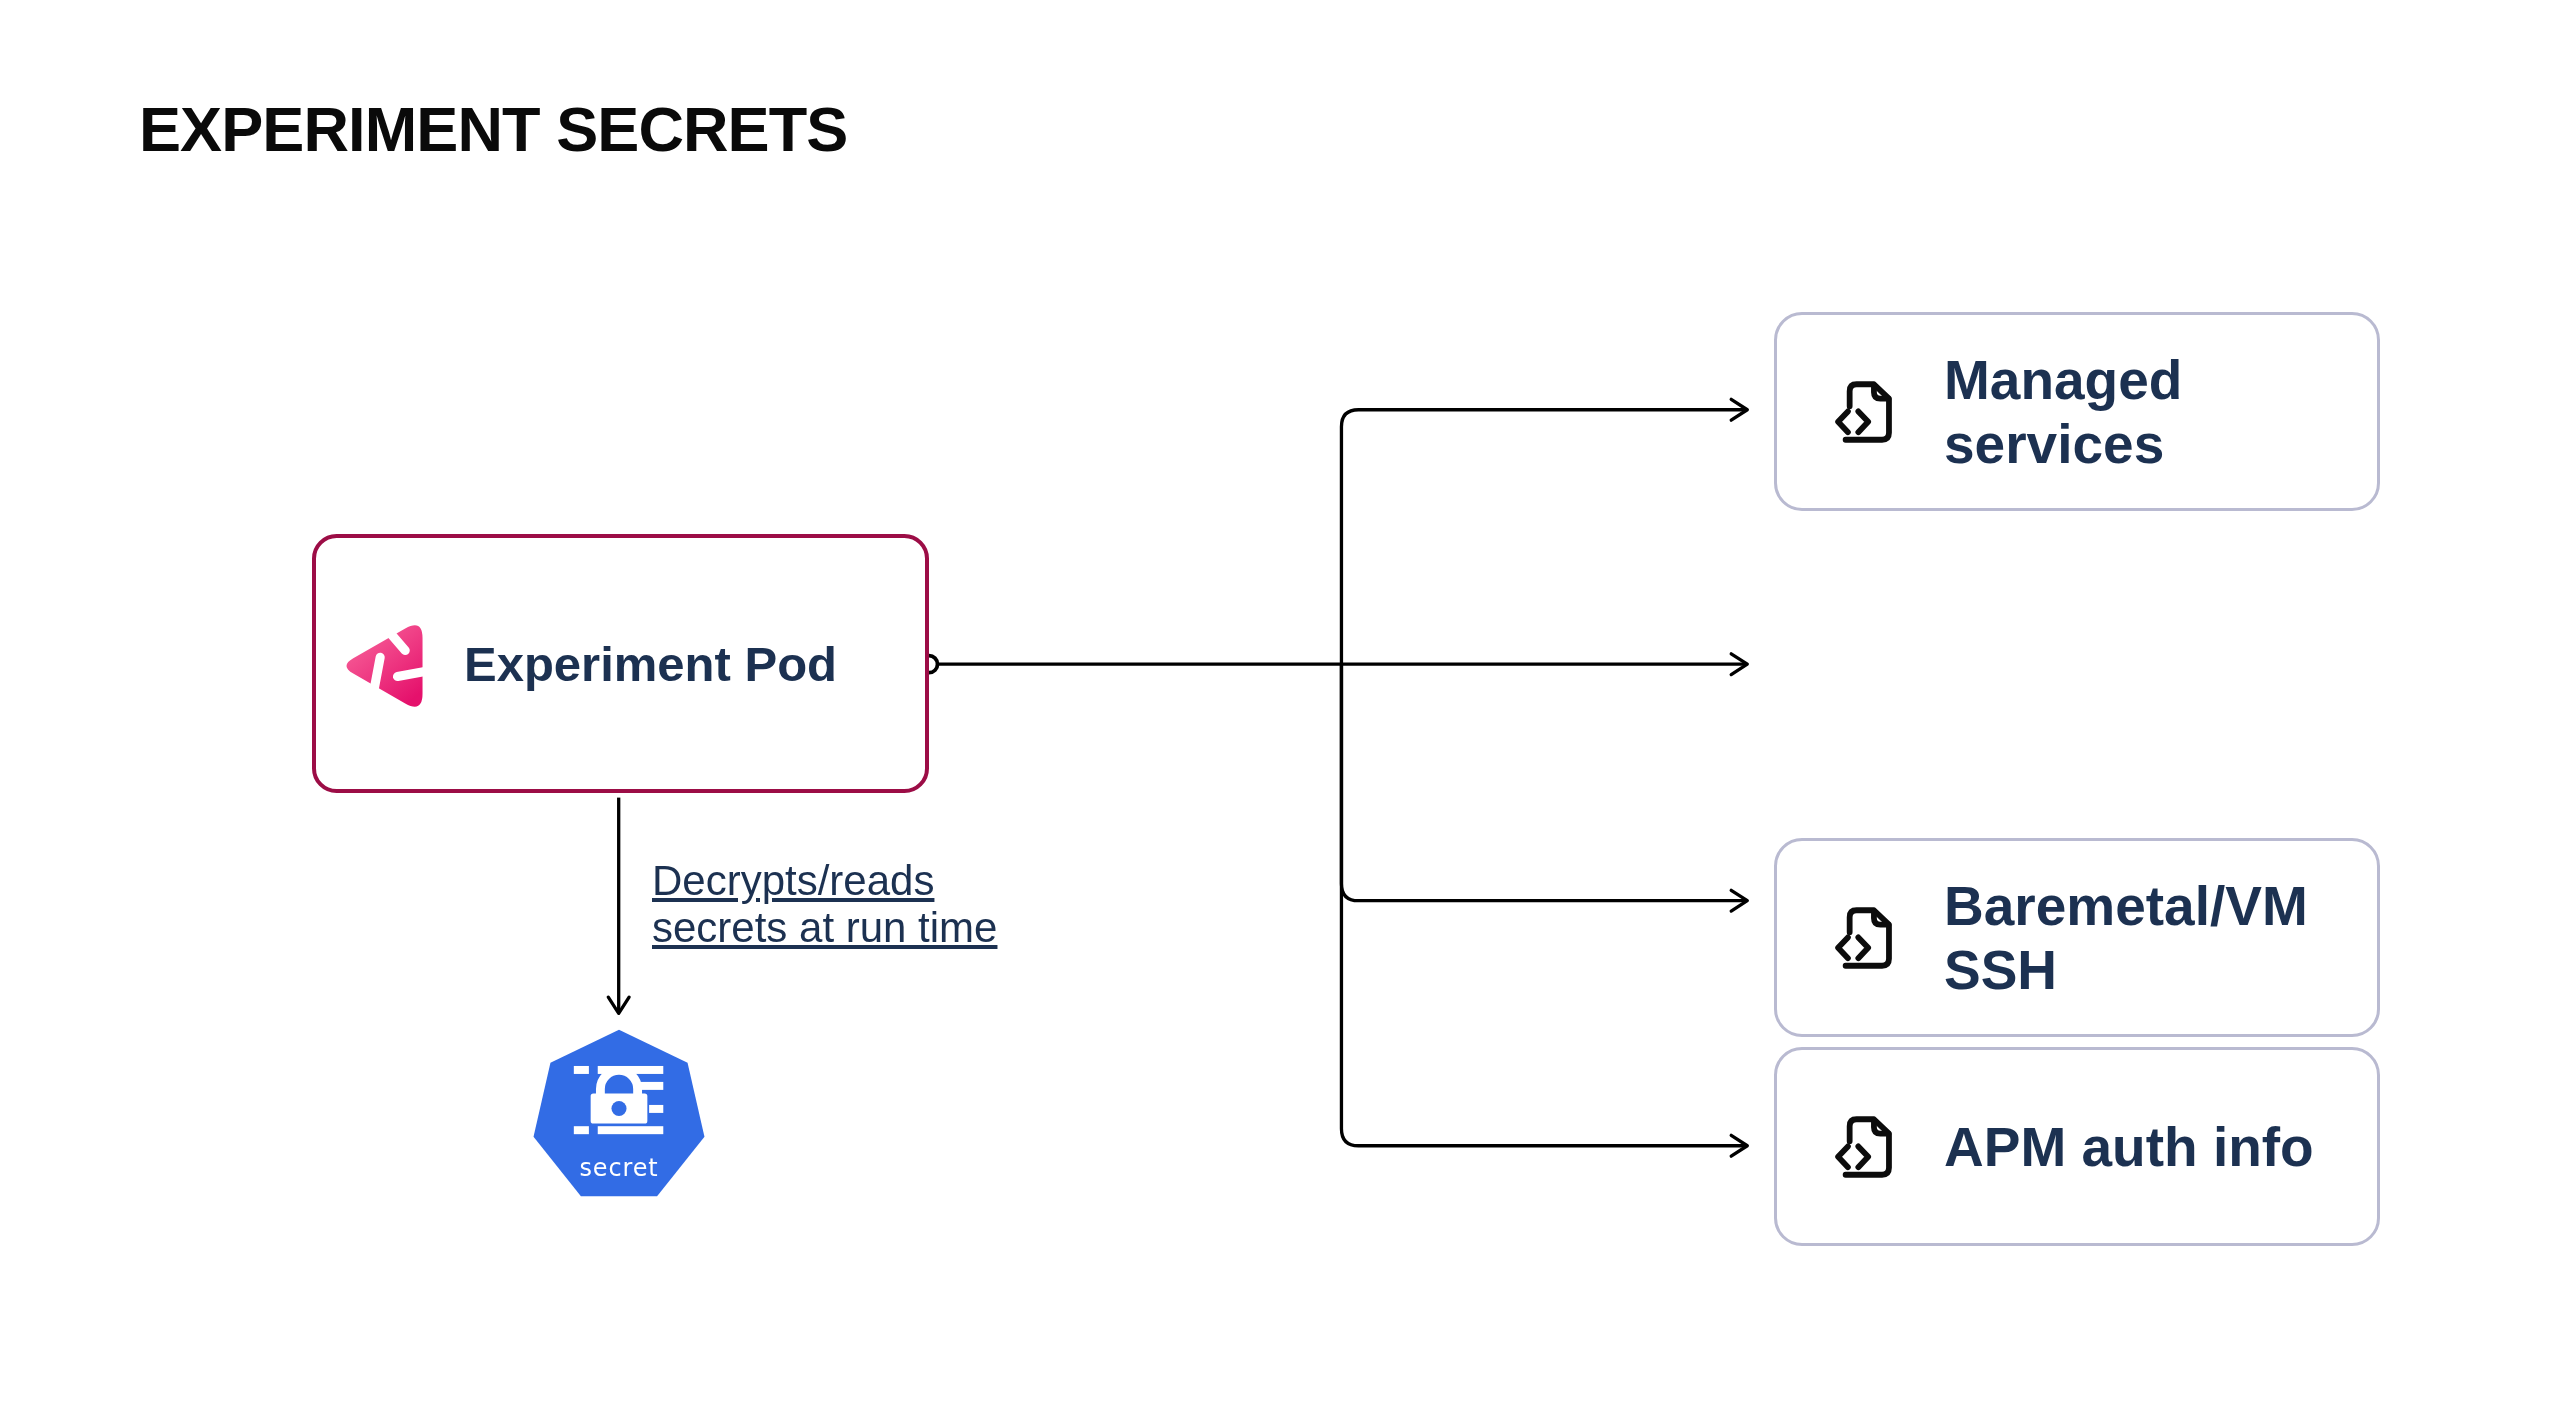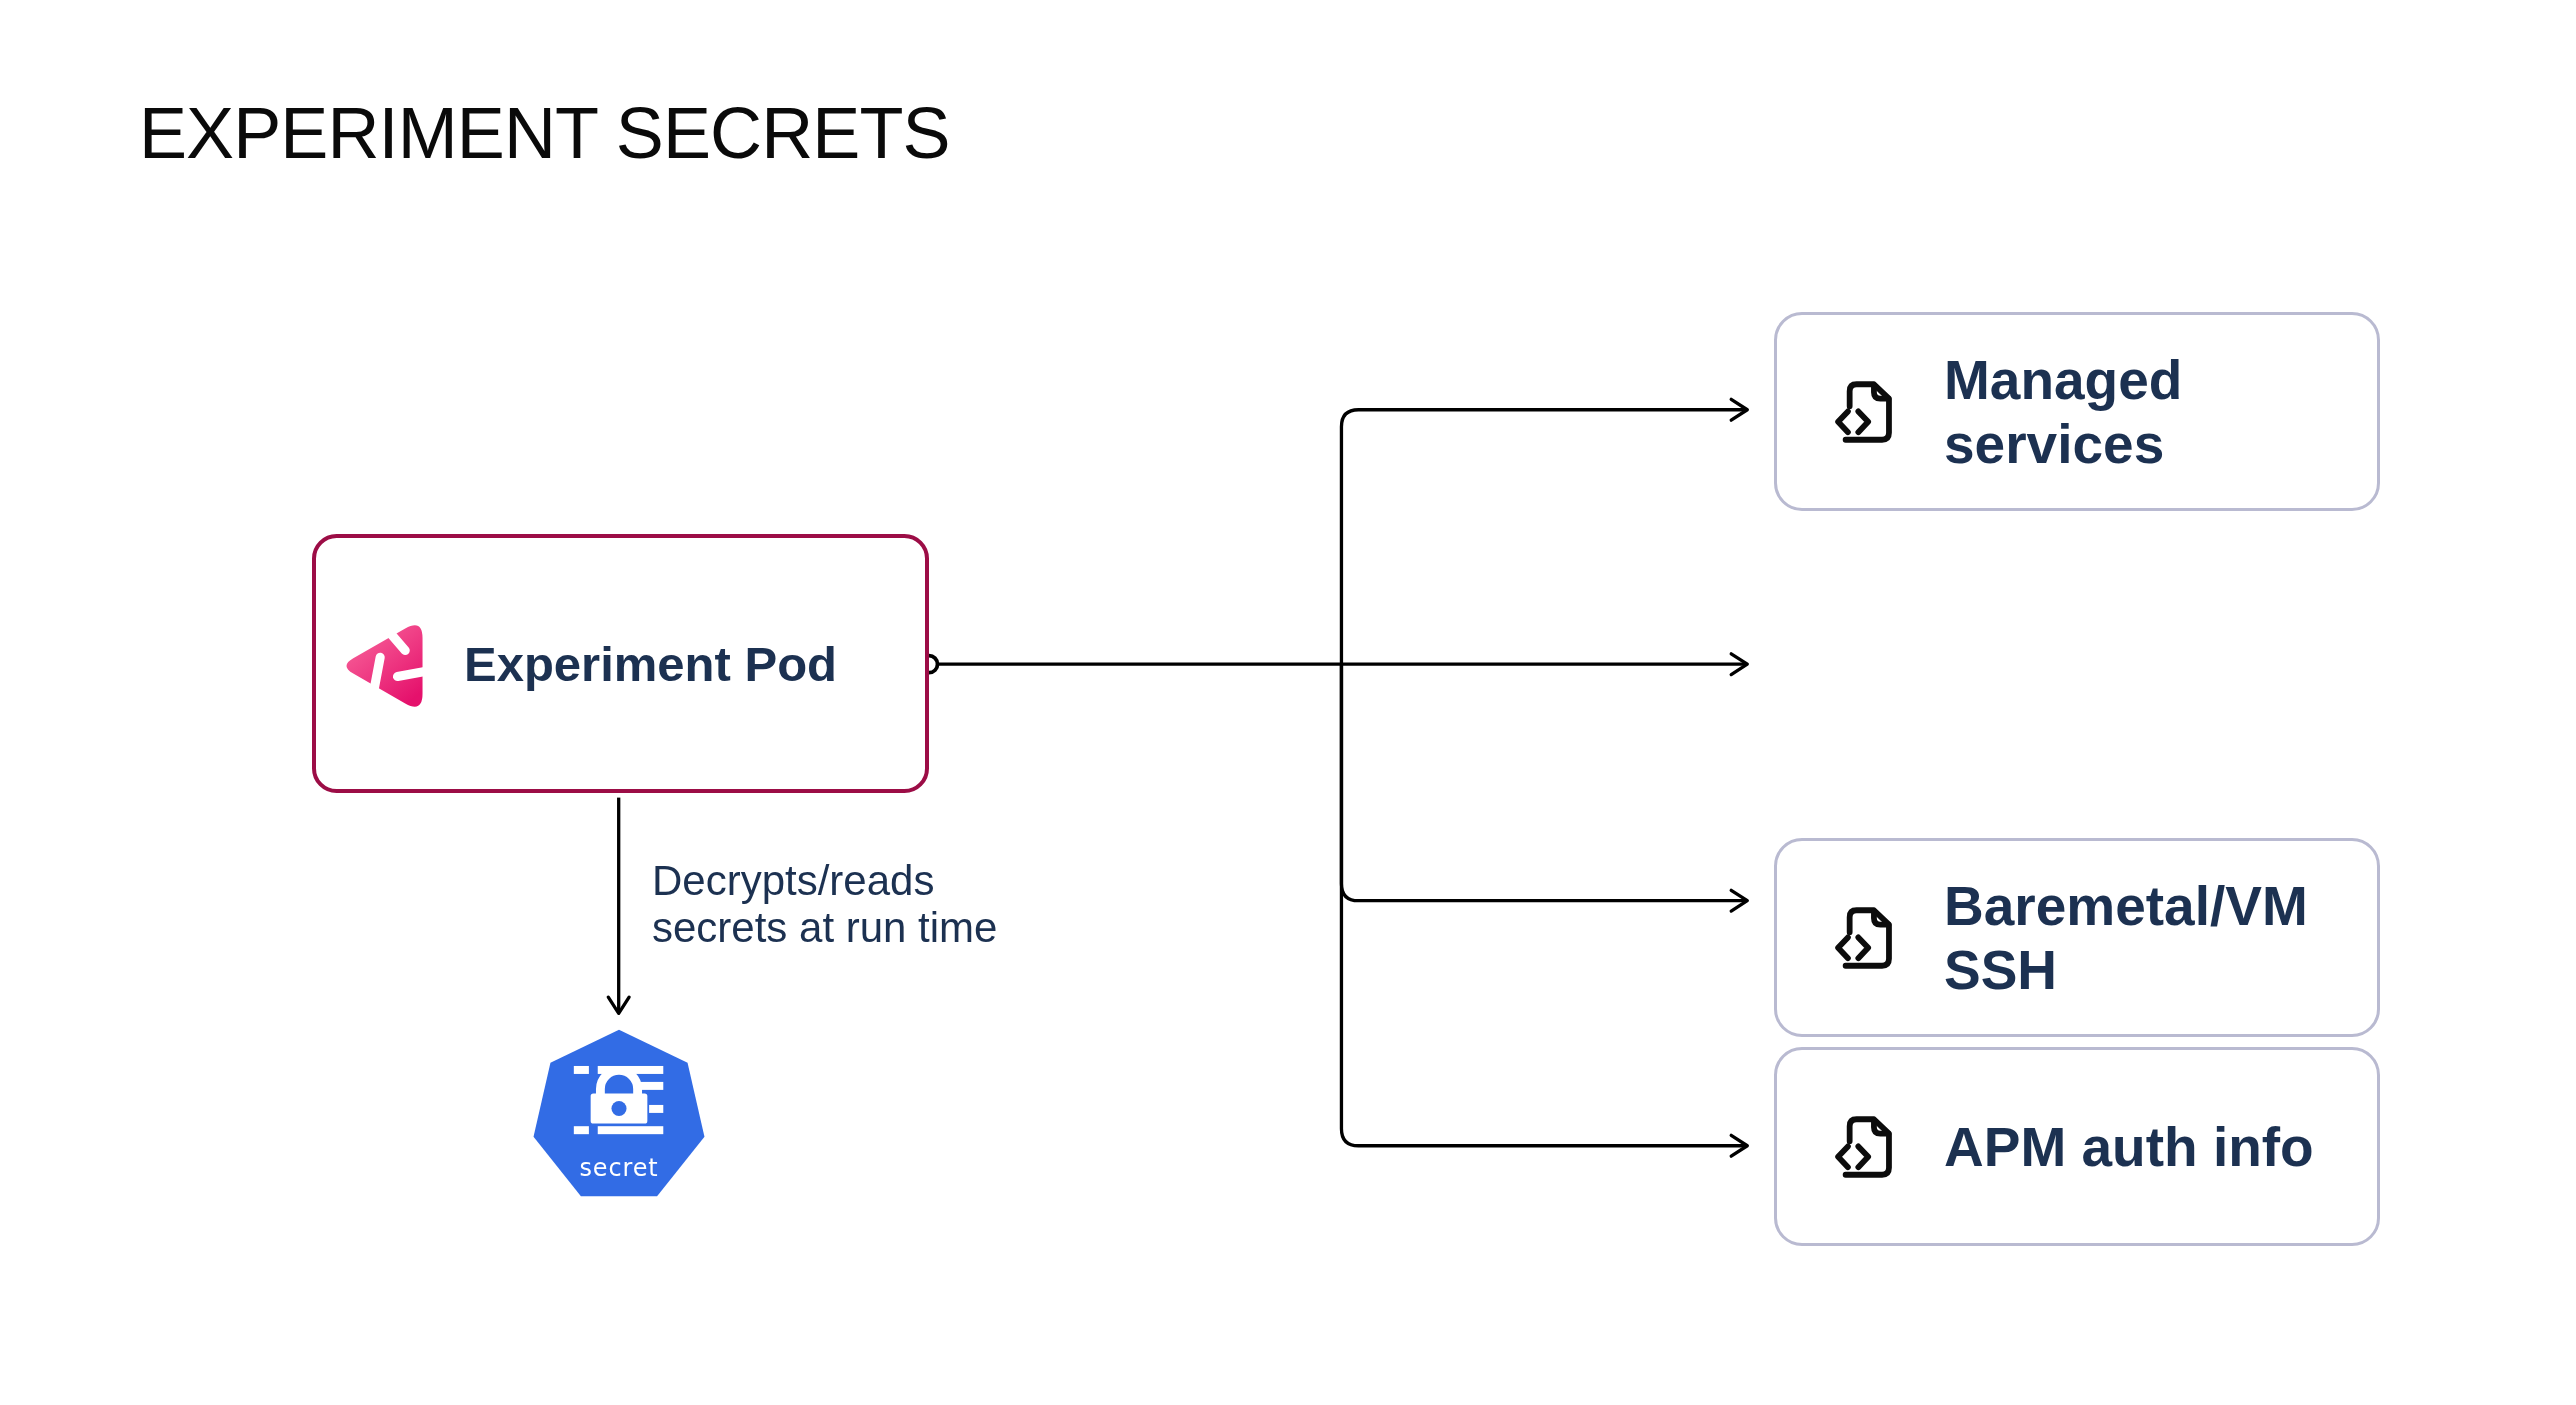--- a/index.html
+++ b/index.html
@@ -15,39 +15,39 @@
   html,body{background:var(--background);}
   body{font-family:"Liberation Sans","DejaVu Sans",sans-serif;}
   .stage{
     position:relative;
     width:2576px;height:1406px;
     background:var(--background);
     overflow:hidden;
   }
   .title{
     position:absolute;left:139px;top:96px;
-    font-size:72px;font-weight:400;letter-spacing:-0.9px;
+    font-size:63px;font-weight:700;letter-spacing:-0.9px;
     color:var(--title_color);line-height:1.05;
     white-space:nowrap;
   }
   .connectors{position:absolute;left:0;top:0;width:2576px;height:1406px;}
 
   .pod-box{
     position:absolute;left:312px;top:534px;width:617px;height:259px;
     background:#fff;border:4.7px solid var(--pod_border);border-radius:24.6px;
     display:flex;align-items:center;padding-left:18px;gap:28px;
   }
   .pod-box .pod-label{
     font-size:49px;font-weight:bold;color:var(--text_navy);white-space:nowrap;
   }
 
   .edge-label{
     position:absolute;left:652px;top:857px;width:416px;
     font-size:42px;font-weight:500;line-height:47px;
-    color:var(--text_navy);white-space:pre-line;
+    color:var(--text_navy);white-space:pre-line;text-decoration:underline;
   }
 
   .target-box{
     position:absolute;left:1756px;width:606px;height:199px;
     background:#fff;border:3.8px solid var(--target_border);border-radius:28px;
     display:flex;align-items:center;padding-left:53px;gap:40px;margin-left:18px;
   }
   .target-box.t0{top:312px;}
   .target-box.t1{top:557px;}
   .target-box.t2{top:838px;}

